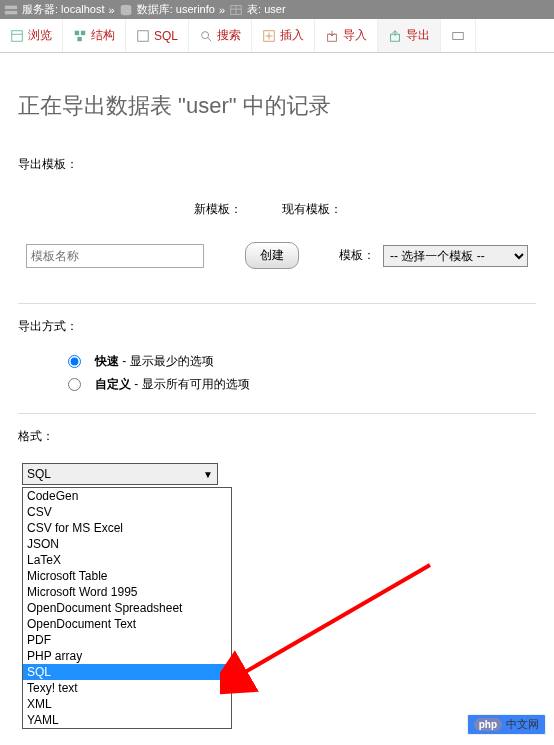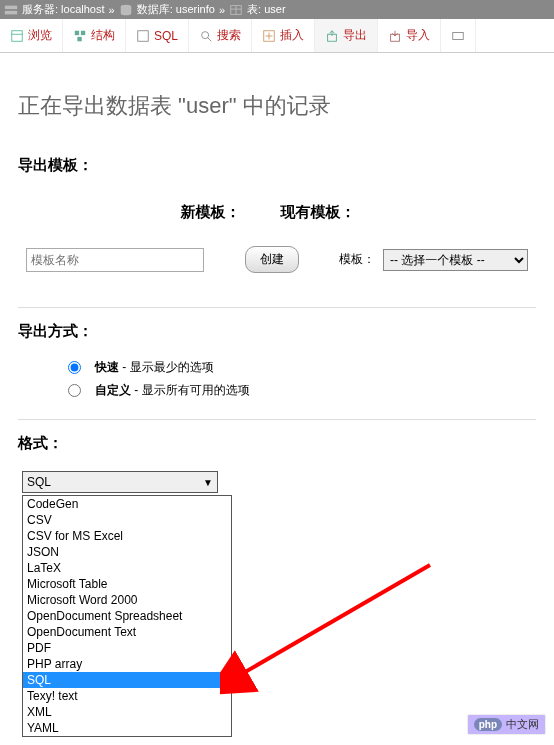--- a/index.html
+++ b/index.html
@@ -6,38 +6,38 @@
 body { font-family: Arial, "Microsoft YaHei", sans-serif; font-size: 12px; width: 554px; height: 745px; background: #fff; overflow: hidden; position: relative; }
 .breadcrumb { background: #888; color: #fff; padding: 2px 4px; font-size: 11px; display: flex; align-items: center; gap: 4px; }
 .breadcrumb a { color: #fff; text-decoration: none; }
 .bc-icon { width: 14px; height: 14px; display: inline-block; }
 .tabs { display: flex; border-bottom: 1px solid #ccc; background: #fff; }
 .tab { padding: 8px 10px; display: flex; align-items: center; gap: 4px; cursor: pointer; font-size: 12px; color: #b91c1c; border-right: 1px solid #eee; }
 .tab.active { background: #f5f5f5; }
 .tab-icon { width: 14px; height: 14px; display: inline-block; }
 .content { padding: 18px; }
 h1 { font-size: 22px; font-weight: normal; color: #666; margin: 20px 0 35px 0; }
-.section-label { font-weight: bold; font-size: 15px; margin: 10px 0 18px 0; }
+.section-label { font-weight: normal; font-size: 12px; margin: 10px 0 18px 0; }
 .row { display: flex; justify-content: center; align-items: flex-start; gap: 40px; }
 .col { flex: 0 1 auto; }
 input[type=text] { border: 1px solid #aaa; padding: 4px; width: 178px; font-size: 12px; }
 button.create { padding: 4px 14px; border: 1px solid #999; border-radius: 10px; background: linear-gradient(#fff,#ddd); cursor: pointer; font-size: 12px; }
 select.tmpl { border: 1px solid #888; padding: 2px; font-size: 12px; width: 145px; }
 hr { border: none; border-top: 1px solid #ddd; margin: 10px 0 14px 0; }
 .radio-row { display: flex; align-items: center; gap: 8px; margin: 6px 0 6px 50px; }
 .radio-row input { margin-right: 6px; }
 .opt-strong { font-weight: bold; }
 .format-select-box { margin-left: 4px; margin-top: 12px; position: relative; }
 .select-display { width: 196px; border: 1px solid #555; padding: 3px 4px; display: flex; justify-content: space-between; align-items: center; background: #efefef; cursor: pointer; font-size: 12px; }
 .select-display .arrow { font-size: 10px; }
 .dropdown { width: 210px; border: 1px solid #555; margin-top: 2px; background: #fff; }
 .dropdown .opt { padding: 1px 4px; font-size: 12px; cursor: pointer; }
 .dropdown .opt.selected { background: #1e90ff; color: #fff; }
 .red-arrow { position: absolute; pointer-events: none; }
-.watermark { position: absolute; right: 8px; bottom: 10px; background: #c4b5fd; border: 1px solid #eee; border-radius: 2px; padding: 2px 6px; font-size: 11px; color: #333; display: flex; align-items: center; gap: 4px; }
+.watermark { position: absolute; right: 8px; bottom: 10px; background: #3b82f6; border: 1px solid #eee; border-radius: 2px; padding: 2px 6px; font-size: 11px; color: #333; display: flex; align-items: center; gap: 4px; }
 .php-logo { background: #7a86b8; color: #fff; font-weight: bold; padding: 1px 5px; border-radius: 8px; font-size: 10px; }
 .lbl-inline { margin-right: 8px; }
 </style>
 </head>
 <body>
 
 <div class="breadcrumb">
   <svg class="bc-icon" viewBox="0 0 16 16">
       <rect x="1" y="3" width="14" height="4" fill="#bbb"></rect>
       <rect x="1" y="9" width="14" height="4" fill="#bbb"></rect>
@@ -89,33 +89,33 @@
     <span>搜索</span>
   </div>
   <div class="tab">
     <svg class="tab-icon" viewBox="0 0 16 16">
         <rect x="2" y="2" width="12" height="12" fill="none" stroke="#c96"></rect>
         <line x1="8" y1="4" x2="8" y2="12" stroke="#c96"></line>
         <line x1="4" y1="8" x2="12" y2="8" stroke="#c96"></line>
       </svg>
     <span>插入</span>
   </div>
+  <div class="tab">
+    <svg class="tab-icon" viewBox="0 0 16 16">
+        <rect x="3" y="6" width="10" height="8" fill="none" stroke="#a66"></rect>
+        <path d="M8 8 L8 2 M5 5 L8 8 L11 5" fill="none" stroke="#a66"></path>
+      </svg>
+    <span>导入</span>
+  </div>
   <div class="tab active">
     <svg class="tab-icon" viewBox="0 0 16 16">
         <rect x="3" y="6" width="10" height="8" fill="none" stroke="#5a8"></rect>
         <path d="M8 2 L8 8 M5 5 L8 2 L11 5" fill="none" stroke="#5a8"></path>
       </svg>
     <span>导出</span>
-  </div>
-  <div class="tab">
-    <svg class="tab-icon" viewBox="0 0 16 16">
-        <rect x="3" y="6" width="10" height="8" fill="none" stroke="#a66"></rect>
-        <path d="M8 8 L8 2 M5 5 L8 8 L11 5" fill="none" stroke="#a66"></path>
-      </svg>
-    <span>导入</span>
   </div>
   <div class="tab">
     <svg class="tab-icon" viewBox="0 0 16 16">
         <rect x="2" y="4" width="12" height="8" fill="none" stroke="#888"></rect>
       </svg>
   </div>
 </div>
 
 <div class="content">
   <h1>正在导出数据表 "user" 中的记录</h1>
@@ -166,21 +166,21 @@
       <span>SQL</span>
       <span class="arrow">▼</span>
     </div>
     <div class="dropdown" id="format-dropdown">
         <div class="opt">CodeGen</div>
         <div class="opt">CSV</div>
         <div class="opt">CSV for MS Excel</div>
         <div class="opt">JSON</div>
         <div class="opt">LaTeX</div>
         <div class="opt">Microsoft Table</div>
-        <div class="opt">Microsoft Word 2000</div>
+        <div class="opt">Microsoft Word 1995</div>
         <div class="opt">OpenDocument Spreadsheet</div>
         <div class="opt">OpenDocument Text</div>
         <div class="opt">PDF</div>
         <div class="opt">PHP array</div>
         <div class="opt selected">SQL</div>
         <div class="opt">Texy! text</div>
         <div class="opt">XML</div>
         <div class="opt">YAML</div>
       </div>
   </div>

